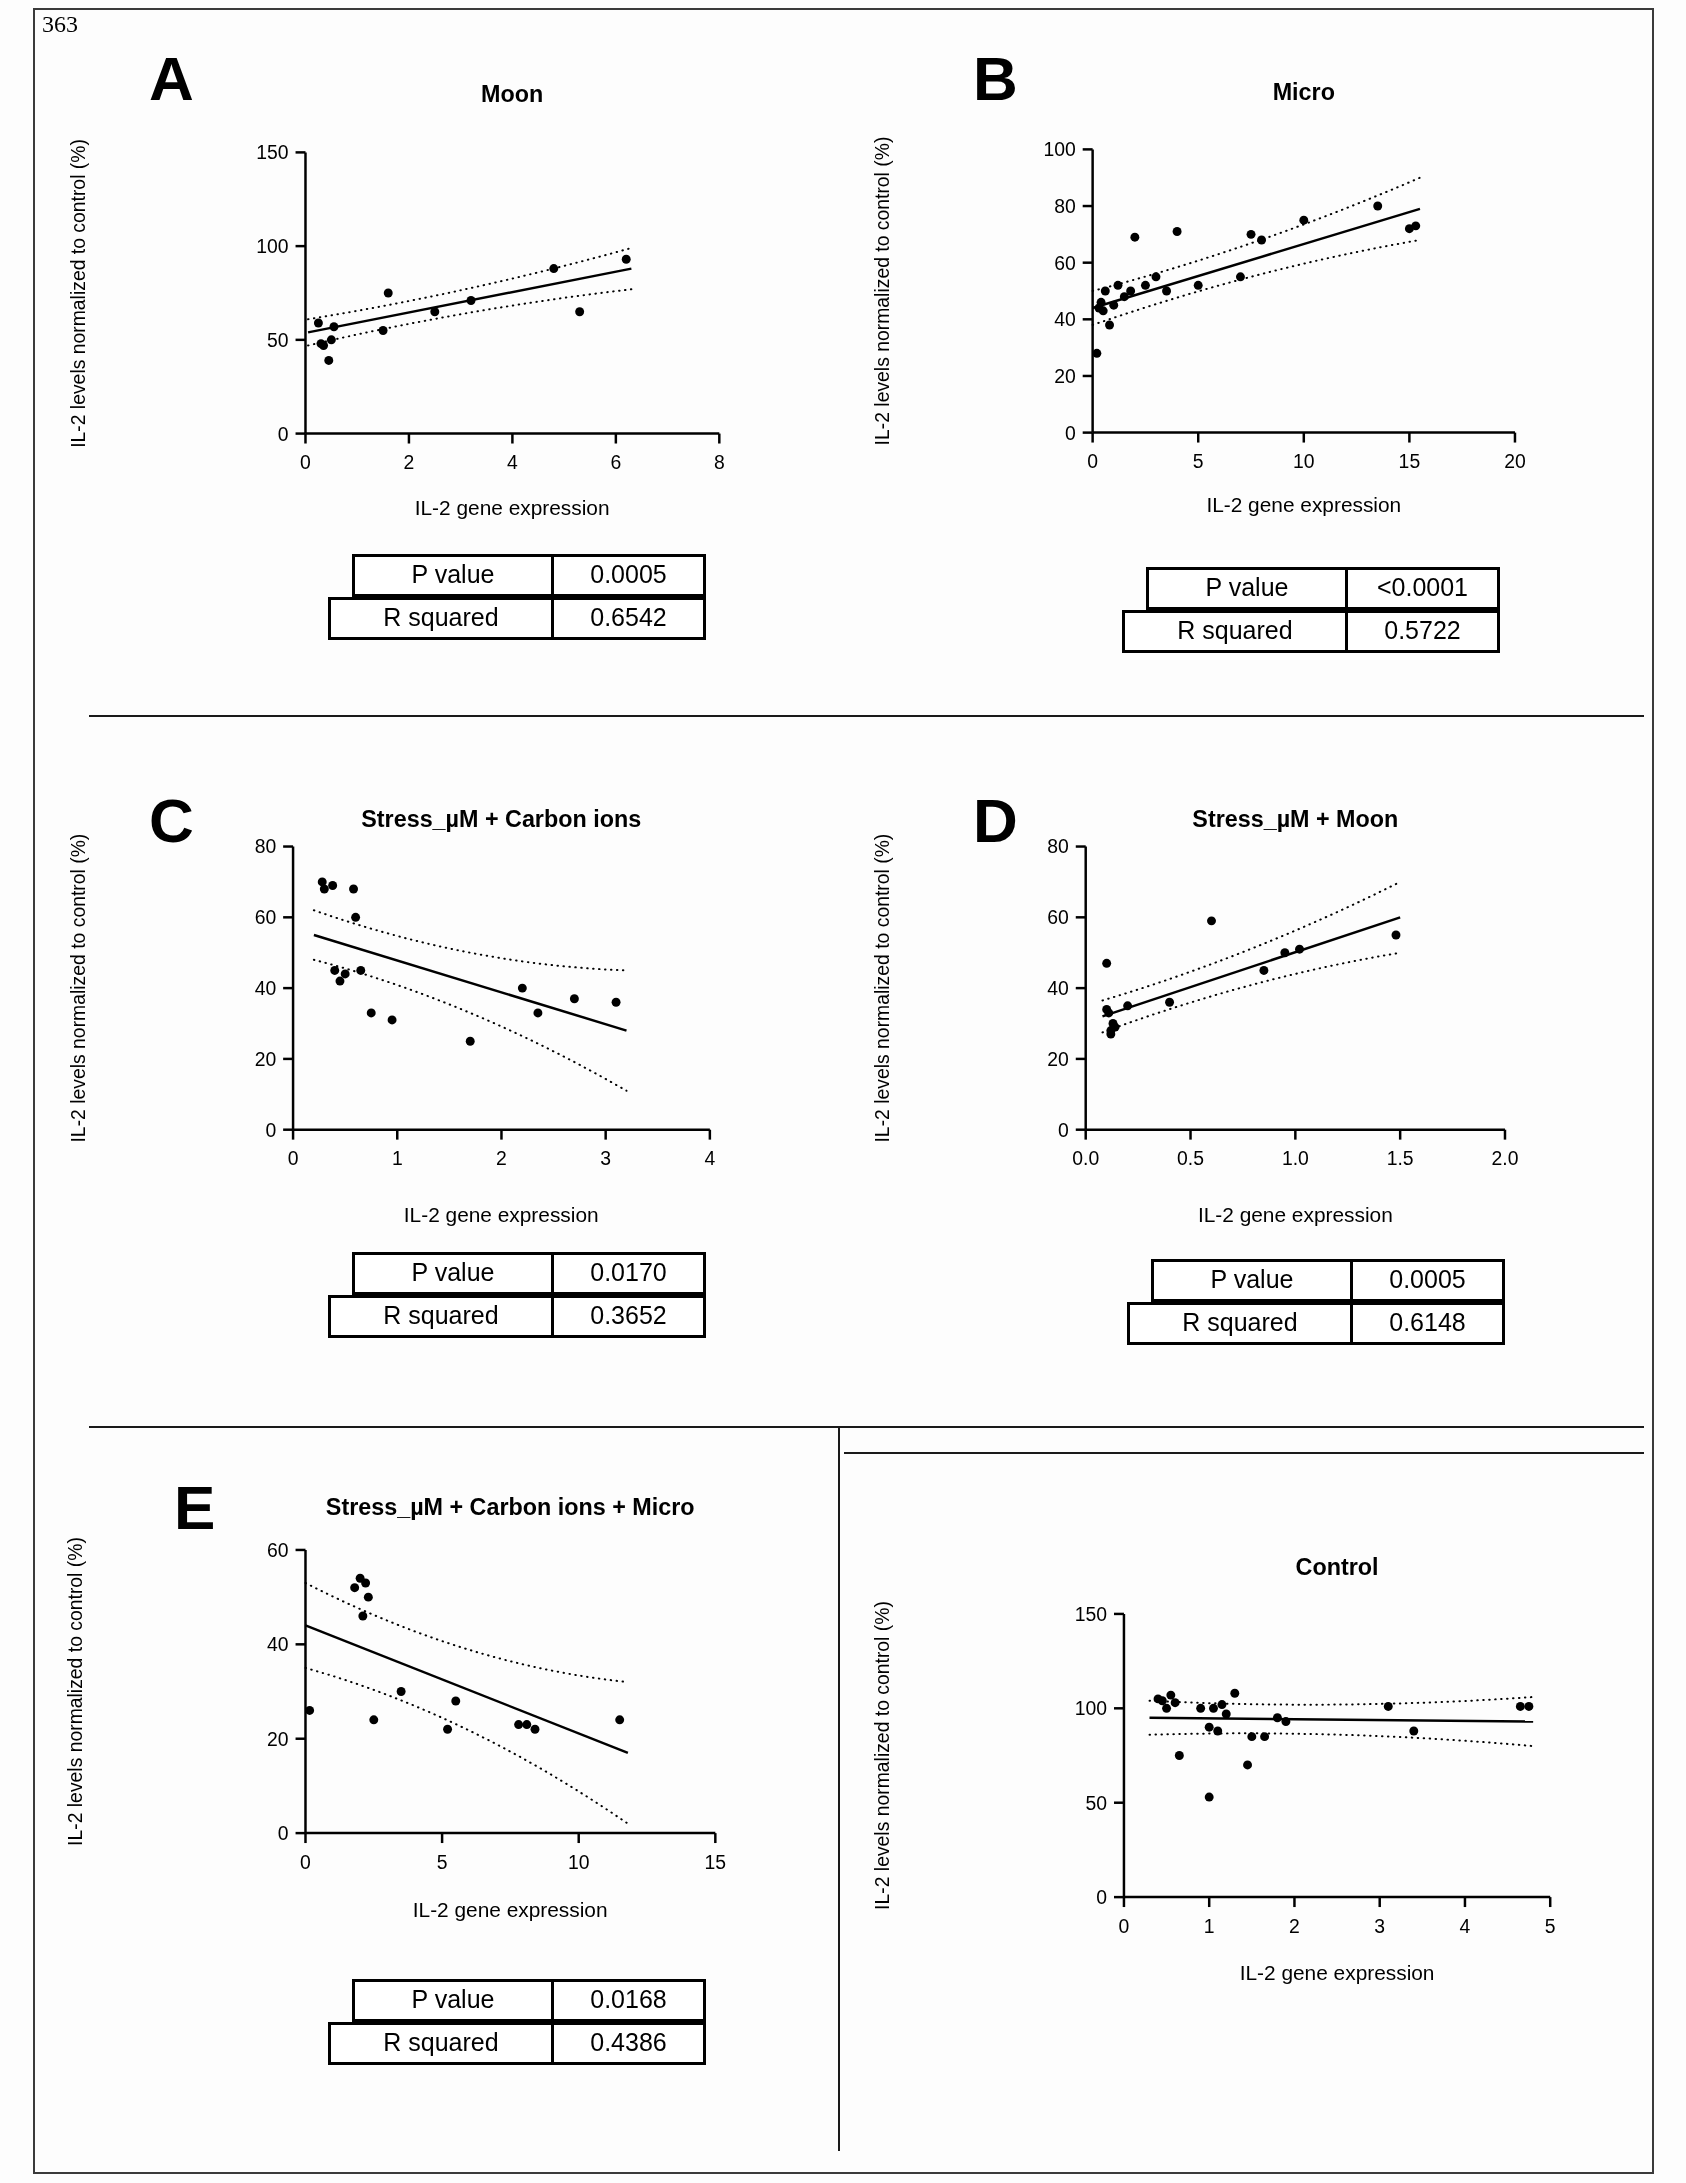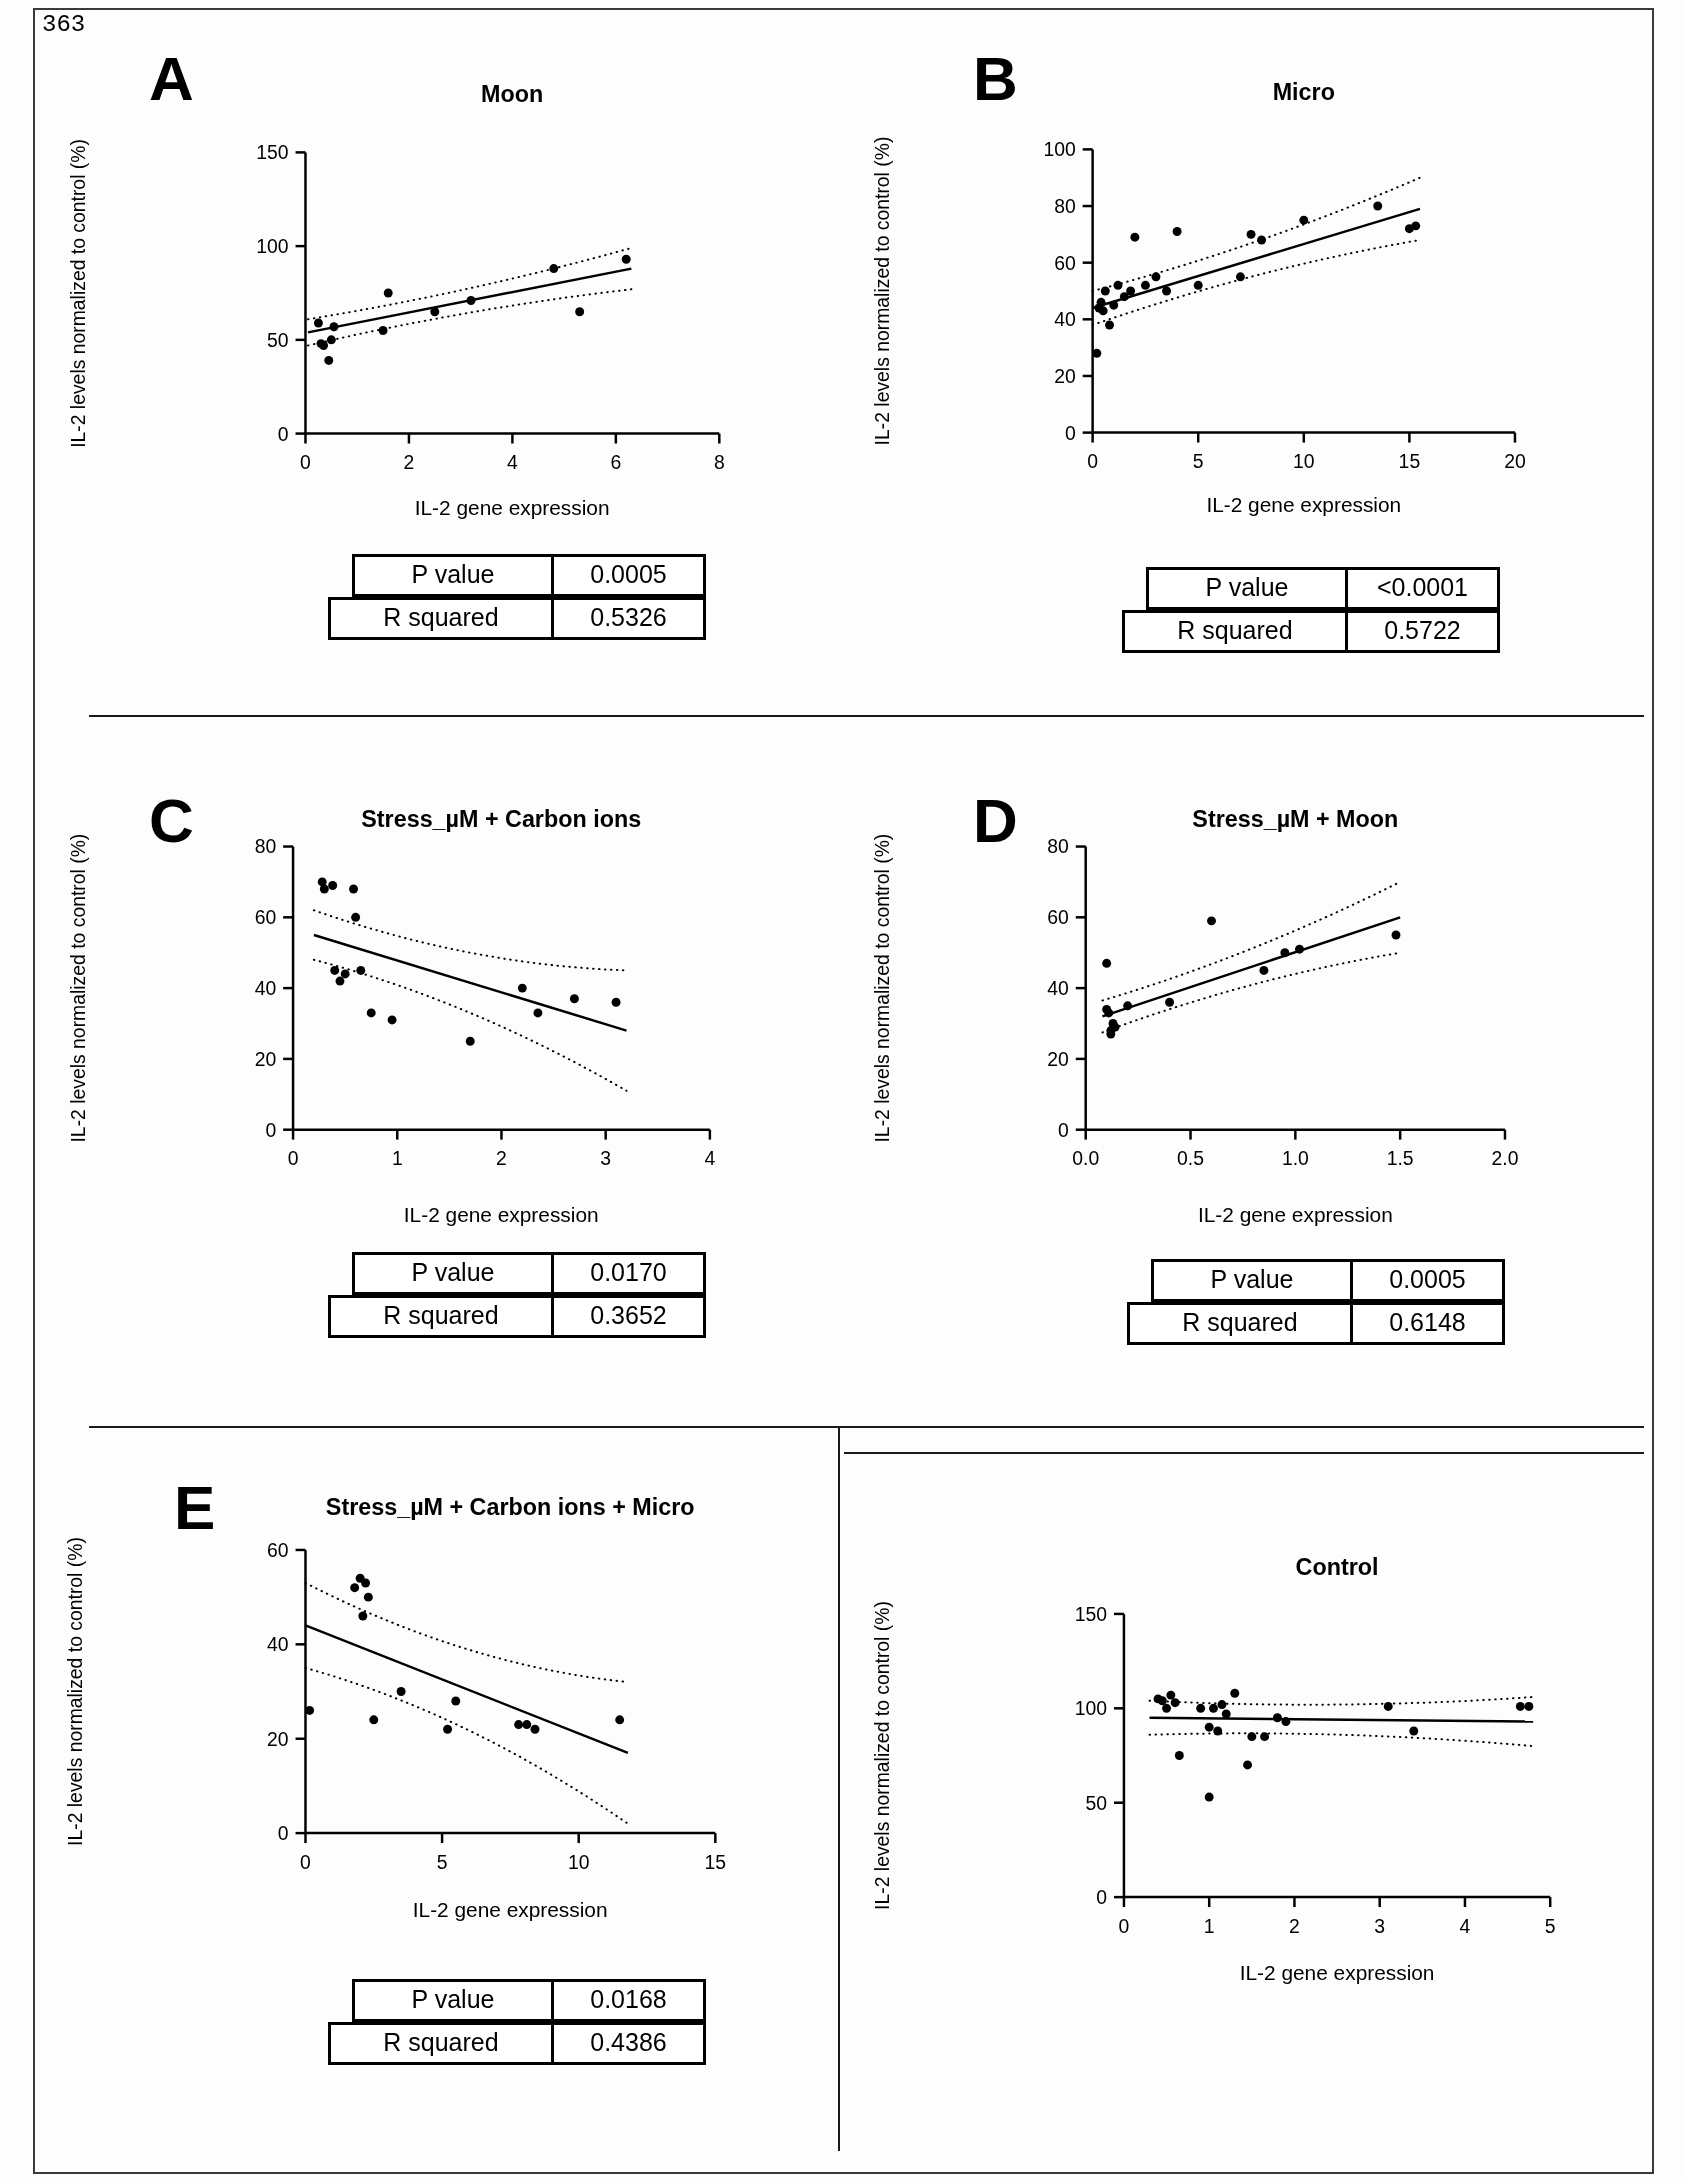--- a/index.html
+++ b/index.html
@@ -2,21 +2,21 @@
 <html style="font-size:8px"><head>
 <meta charset="utf-8">
 <style>
   *{margin:0;padding:0;box-sizing:border-box}
   html{background:#fff}
   body{
     width:1687px;height:2183px;position:relative;background:#fdfdfd;
     font-family:"Liberation Sans",sans-serif;color:#000;overflow:hidden;
   }
   .frame{position:absolute;left:33px;top:8px;width:1621px;height:2166px;border:2px solid #3a3a3a}
-  .pagenum{position:absolute;left:42px;top:11px;font-family:Liberation Mono, monospace;font-size:24px}
+  .pagenum{position:absolute;left:42px;top:11px;font-family:Liberation Serif, serif;font-size:24px}
   .divider{position:absolute;background:#1a1a1a}
   .panel{position:absolute}
   .letter{position:absolute;font-size:62px;font-weight:bold;line-height:1}
   svg.chart{position:absolute;left:0;top:0;overflow:visible}
   svg text{fill:#000;font-family:"Liberation Sans",sans-serif}
   .title{font-size:47px;font-weight:bold;text-anchor:middle}
   .xlab{font-size:42px;text-anchor:middle}
   .ylab{font-size:39px;text-anchor:middle}
   .tick{font-size:39px;text-anchor:middle}
   .ytick{text-anchor:end}
@@ -87,21 +87,21 @@
         <circle cx="1119.6" cy="441.1" r="9" class="pt"></circle>
       </g>
     </svg>
   <div class="stats" style="left:258px;top:514px">
     <div class="srow">
         <span class="slabel w1">P value</span>
         <span class="svalue">0.0005</span>
       </div>
     <div class="srow">
         <span class="slabel w2">R squared</span>
-        <span class="svalue">0.5326</span>
+        <span class="svalue">0.6542</span>
       </div>
   </div>
 </section>
 
 <section class="panel" style="left:874px;top:40px;width:795px;height:666px">
   <div class="letter" style="left:99px;top:7.5px">B</div>
   <svg class="chart" width="795" height="502" viewBox="0 0 1600 1010">
     <text class="title" x="865" y="120">Micro</text>
     <text class="ylab" x="30" y="505" transform="rotate(-90 30 505)">IL-2 levels normalized to control (%)</text>
     <text class="xlab" x="865" y="950">IL-2 gene expression</text>

